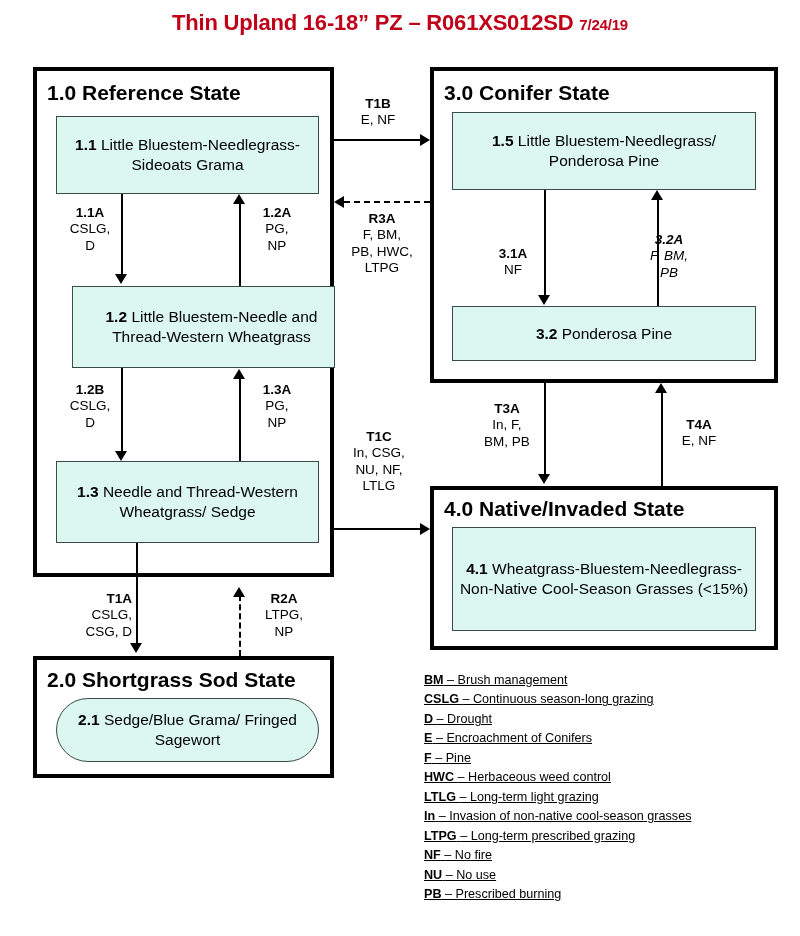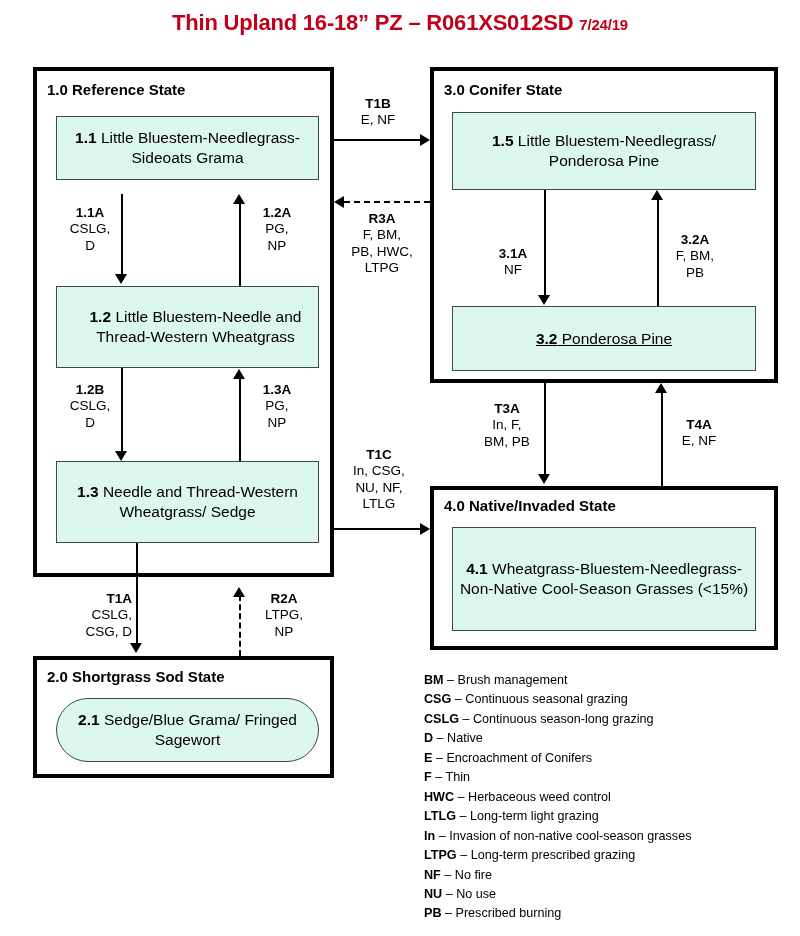--- a/index.html
+++ b/index.html
@@ -7,21 +7,21 @@
        font-family:"Liberation Sans", sans-serif;color:#000;overflow:hidden;}
 
   #page-title{
     position:absolute;left:0;top:10px;width:800px;text-align:center;
     font-size:22px;font-weight:bold;color:#c00018;letter-spacing:-0.2px;
   }
   #page-title .date{font-size:15px;}
 
   
   .state-box{position:absolute;border:4px solid #000;background:#fff;box-sizing:border-box;}
-  .state-title{position:absolute;font-size:15px;font-weight:bold;white-space:nowrap;}
+  .state-title{position:absolute;font-size:21px;font-weight:bold;white-space:nowrap;}
 
   
   .phase-box{
     position:absolute;box-sizing:border-box;
     background:#dbf7ef;border:1.5px solid #3a4a46;
     display:flex;align-items:center;justify-content:center;text-align:center;
     font-size:15.5px;line-height:1.27;padding:4px 6px;
   }
   .phase-box b{font-weight:bold;}
 
@@ -36,42 +36,42 @@
   .hline.dash{border-top-style:dashed;border-top-width:2px;}
 
   .arrow{position:absolute;width:0;height:0;}
   .arrow.down{border-left:6px solid transparent;border-right:6px solid transparent;border-top:10px solid #000;}
   .arrow.up{border-left:6px solid transparent;border-right:6px solid transparent;border-bottom:10px solid #000;}
   .arrow.right{border-top:6px solid transparent;border-bottom:6px solid transparent;border-left:10px solid #000;}
   .arrow.left{border-top:6px solid transparent;border-bottom:6px solid transparent;border-right:10px solid #000;}
 
   
   #legend{position:absolute;left:424px;top:671px;width:360px;font-size:12.6px;line-height:1.545;}
-  #legend .row{white-space:nowrap;}
+  #legend .row{white-space:nowrap;text-decoration:underline;}
   #legend .abbr{font-weight:bold;}
 </style>
 </head>
 <body>
 
 <div id="page-title">
   <span>Thin Upland 16-18” PZ – R061XS012SD</span>
   <span class="date">7/24/19</span>
 </div>
 
 <div class="state-box" style="left:33px;top:67px;width:301px;height:510px;"></div>
 <div class="state-title" style="left:47px;top:81px;">1.0 Reference State</div>
 
-<div class="phase-box" style="left:56px;top:116px;width:263px;height:64px;">
+<div class="phase-box" style="left:56px;top:116px;width:263px;height:78px;">
   <span>
     <b>1.1</b>
     <span>Little Bluestem-Needlegrass-Sideoats Grama</span>
   </span>
 </div>
 
-<div class="phase-box" style="left:56px;top:286px;width:263px;height:82px;padding-left:22px;">
+<div class="phase-box" style="left:72px;top:286px;width:263px;height:82px;padding-left:22px;">
   <span>
     <b>1.2</b>
     <span>Little Bluestem-Needle and Thread-Western Wheatgrass</span>
   </span>
 </div>
 
 <div class="phase-box" style="left:56px;top:461px;width:263px;height:82px;">
   <span>
     <b>1.3</b>
     <span>Needle and Thread-Western Wheatgrass/ Sedge</span>
@@ -138,37 +138,37 @@
 <div class="state-box" style="left:430px;top:67px;width:348px;height:316px;"></div>
 <div class="state-title" style="left:444px;top:81px;">3.0 Conifer State</div>
 
 <div class="phase-box" style="left:452px;top:112px;width:304px;height:78px;">
   <span>
     <b>1.5</b>
     <span>Little Bluestem-Needlegrass/ Ponderosa Pine</span>
   </span>
 </div>
 
-<div class="phase-box" style="left:452px;top:306px;width:304px;height:65px;text-decoration:underline;">
+<div class="phase-box" style="left:452px;top:306px;width:304px;height:55px;">
   <span>
     <b>3.2</b>
     <span>Ponderosa Pine</span>
   </span>
 </div>
 
 <div class="vline" style="left:544px;top:190px;height:107px;"></div>
 <div class="arrow down" style="left:538px;top:295px;"></div>
 <div class="alabel" style="left:486px;top:246px;width:54px;">
   <div class="code">3.1A</div>
   <div style="white-space:pre-line;"><span>NF</span></div>
 </div>
 
 <div class="vline" style="left:657px;top:198px;height:108px;"></div>
 <div class="arrow up" style="left:651px;top:190px;"></div>
-<div class="alabel" style="left:665px;top:232px;width:60px;">
+<div class="alabel" style="left:639px;top:232px;width:60px;font-style:italic;">
   <div class="code">3.2A</div>
   <div style="white-space:pre-line;"><span>F, BM,
 PB</span></div>
 </div>
 
 <div class="state-box" style="left:430px;top:486px;width:348px;height:164px;"></div>
 <div class="state-title" style="left:444px;top:497px;">4.0 Native/Invaded State</div>
 <div class="phase-box" style="left:452px;top:527px;width:304px;height:104px;">
   <span>
     <b>4.1</b>
@@ -202,34 +202,33 @@
 <div class="arrow left" style="left:334px;top:196px;"></div>
 <div class="alabel" style="left:343px;top:211px;width:78px;">
   <div class="code">R3A</div>
   <div style="white-space:pre-line;"><span>F, BM,
 PB, HWC,
 LTPG</span></div>
 </div>
 
 <div class="hline" style="left:334px;top:528px;width:88px;"></div>
 <div class="arrow right" style="left:420px;top:523px;"></div>
-<div class="alabel" style="left:340px;top:447px;width:78px;">
+<div class="alabel" style="left:340px;top:429px;width:78px;">
   <div class="code">T1C</div>
   <div style="white-space:pre-line;"><span>In, CSG,
 NU, NF,
 LTLG</span></div>
 </div>
 
 <div id="legend">
   <div class="row"><span class="abbr">BM</span> <span>– Brush management</span></div>
-  <div class="row"><span class="abbr">CSG</span> <span>– Continuous seasonal grazing</span></div>
   <div class="row"><span class="abbr">CSLG</span> <span>– Continuous season-long grazing</span></div>
-  <div class="row"><span class="abbr">D</span> <span>– Native</span></div>
+  <div class="row"><span class="abbr">D</span> <span>– Drought</span></div>
   <div class="row"><span class="abbr">E</span> <span>– Encroachment of Conifers</span></div>
-  <div class="row"><span class="abbr">F</span> <span>– Thin</span></div>
+  <div class="row"><span class="abbr">F</span> <span>– Pine</span></div>
   <div class="row"><span class="abbr">HWC</span> <span>– Herbaceous weed control</span></div>
   <div class="row"><span class="abbr">LTLG</span> <span>– Long-term light grazing</span></div>
   <div class="row"><span class="abbr">In</span> <span>– Invasion of non-native cool-season grasses</span></div>
   <div class="row"><span class="abbr">LTPG</span> <span>– Long-term prescribed grazing</span></div>
   <div class="row"><span class="abbr">NF</span> <span>– No fire</span></div>
   <div class="row"><span class="abbr">NU</span> <span>– No use</span></div>
   <div class="row"><span class="abbr">PB</span> <span>– Prescribed burning</span></div>
 
 </div>
 

